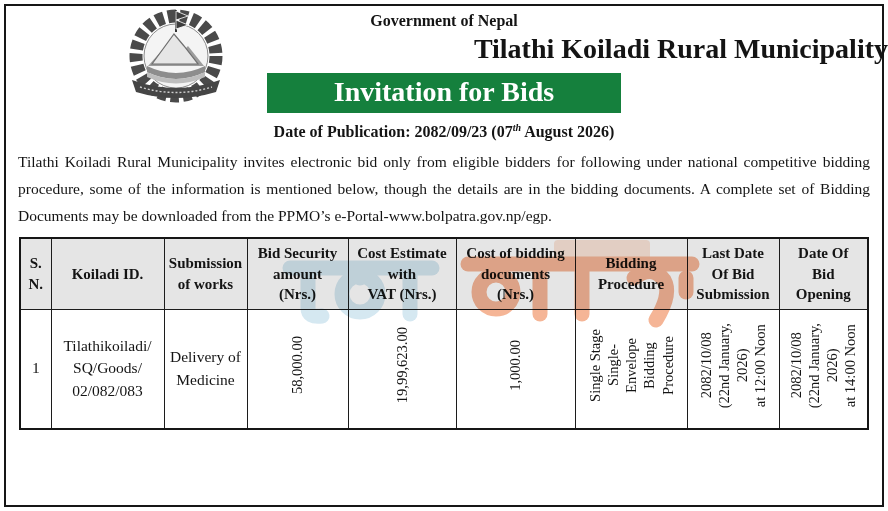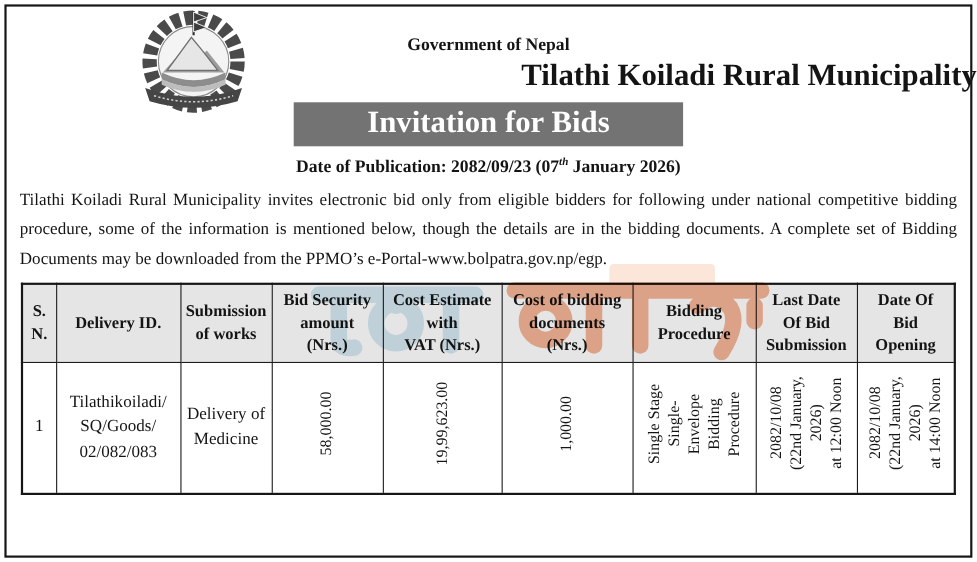--- a/index.html
+++ b/index.html
@@ -1,32 +1,32 @@
 <!DOCTYPE html>
 <html><head>
 <meta charset="utf-8">
 <style>
   html,body{margin:0;padding:0;background:#ffffff;}
   .sheet{
     position:relative;width:888px;height:511px;background:#fff;
     font-family:"Liberation Serif", serif;color:#141414;overflow:hidden;
   }
   .frame{position:absolute;inset:4px;border:2.5px solid #161616;pointer-events:none;}
-  .content{position:relative;z-index:1;padding-top:11px;margin-top:20px;}
+  .content{position:relative;z-index:1;padding-top:11px;}
 
   
   .emblem{position:absolute;left:120px;top:8px;width:112px;height:96px;}
   .h-gov{text-align:center;font-weight:bold;font-size:16px;line-height:1.2;}
   .h-muni{text-align:right;font-weight:bold;font-size:28px;line-height:1.15;margin-top:3px;}
   .h-addr{text-align:center;font-weight:bold;font-size:18px;line-height:1.2;margin-top:6px;}
   .h-prov{text-align:center;font-weight:bold;font-size:18px;line-height:1.2;margin-top:7px;}
 
   .banner-wrap{text-align:center;margin-top:8px;}
   .banner{
-    display:inline-block;background:#737373;color:#ffffff;font-weight:bold;
+    display:inline-block;background:#15803d;color:#ffffff;font-weight:bold;
     font-size:28px;line-height:1.0;padding:5px 34px 7px;min-width:286px;
   }
   .pubdate{text-align:center;font-weight:bold;font-size:16px;margin-top:9px;}
   .pubdate sup{font-size:10px;font-style:italic;}
 
   .intro{
     margin:6px 18px 0;font-size:15.5px;line-height:27px;text-align:justify;
   }
 
   
@@ -96,41 +96,41 @@
   </svg>
 
   <div class="content">
     <div class="h-gov">Government of Nepal</div>
     <div class="h-muni">Tilathi Koiladi Rural Municipality</div>
 
     <div class="banner-wrap">
       <span class="banner">Invitation for Bids</span>
     </div>
 
-    <div class="pubdate"><span>Date of Publication: 2082/09/23 (07</span><sup>th</sup><span> January 2026)</span></div>
+    <div class="pubdate"><span>Date of Publication: 2082/09/23 (07</span><sup>th</sup><span> August 2026)</span></div>
 
     <p class="intro">Tilathi Koiladi Rural Municipality invites electronic bid only from eligible bidders for following under national competitive bidding procedure, some of the information is mentioned below, though the details are in the bidding documents. A complete set of Bidding Documents may be downloaded from the PPMO’s e-Portal-www.bolpatra.gov.np/egp.</p>
 
     <table class="bids">
       <colgroup>
         <col style="width:31px">
           <col style="width:113px">
           <col style="width:83px">
         <col style="width:101px">
           <col style="width:108px">
           <col style="width:119px">
         <col style="width:112px">
           <col style="width:92px">
           <col style="width:89px">
       </colgroup>
       <thead>
         <tr>
           <th>S.
 N.</th>
-          <th>Delivery ID.</th>
+          <th>Koiladi ID.</th>
           <th>Submission
 of works</th>
           <th>Bid Security
 amount
 (Nrs.)</th>
           <th>Cost Estimate
 with
 VAT (Nrs.)</th>
           <th>Cost of bidding
 documents

